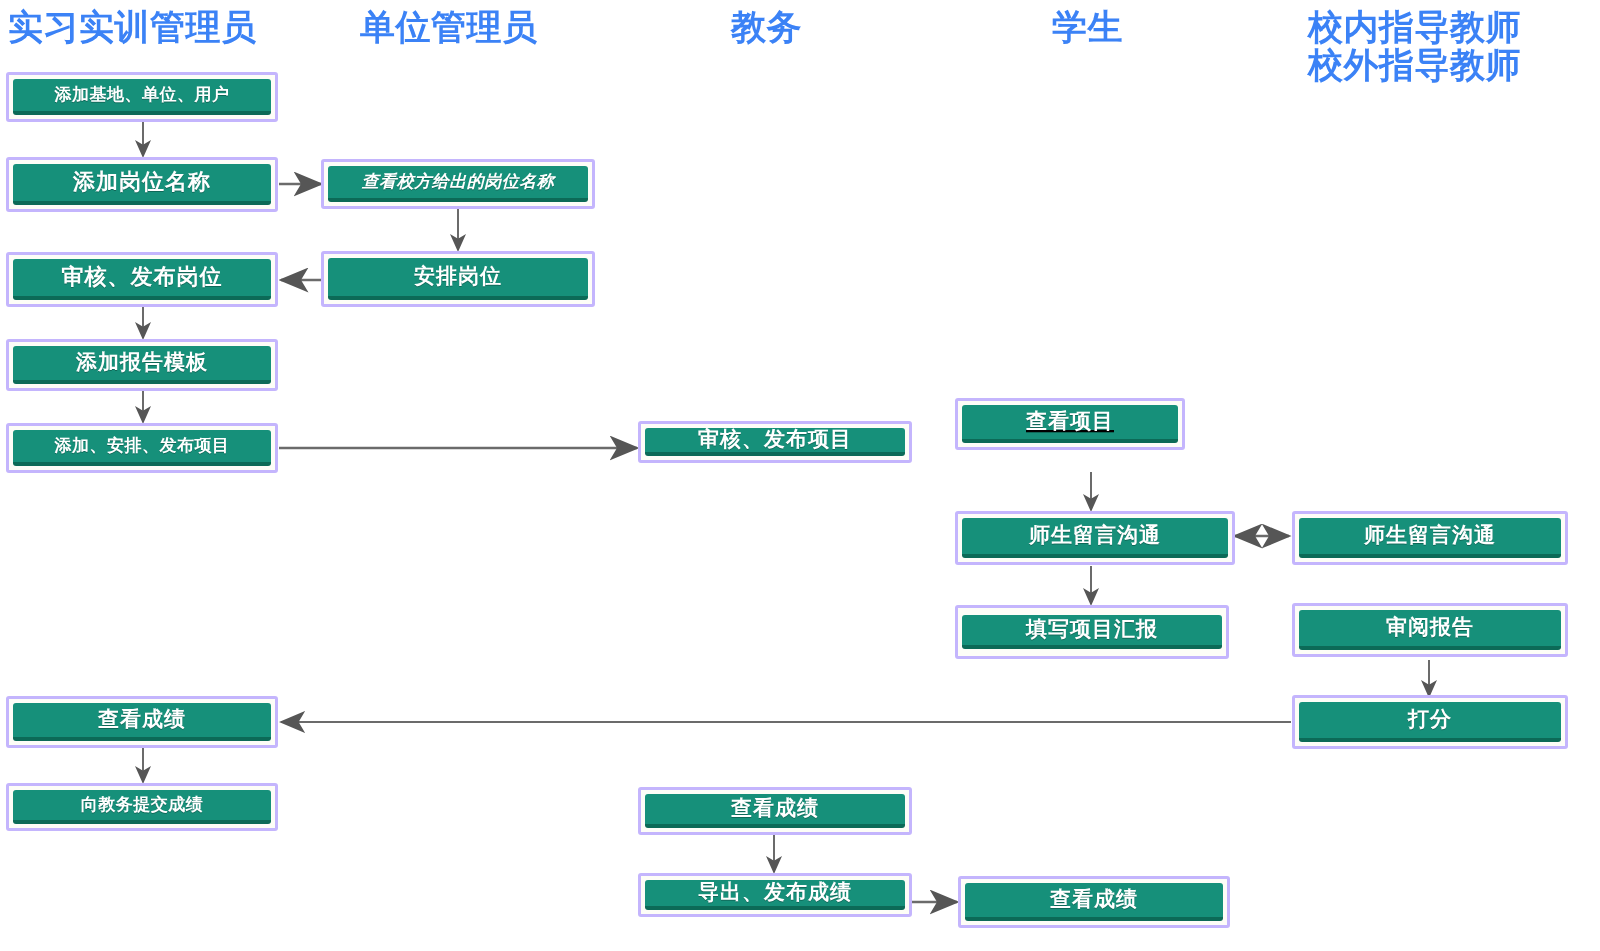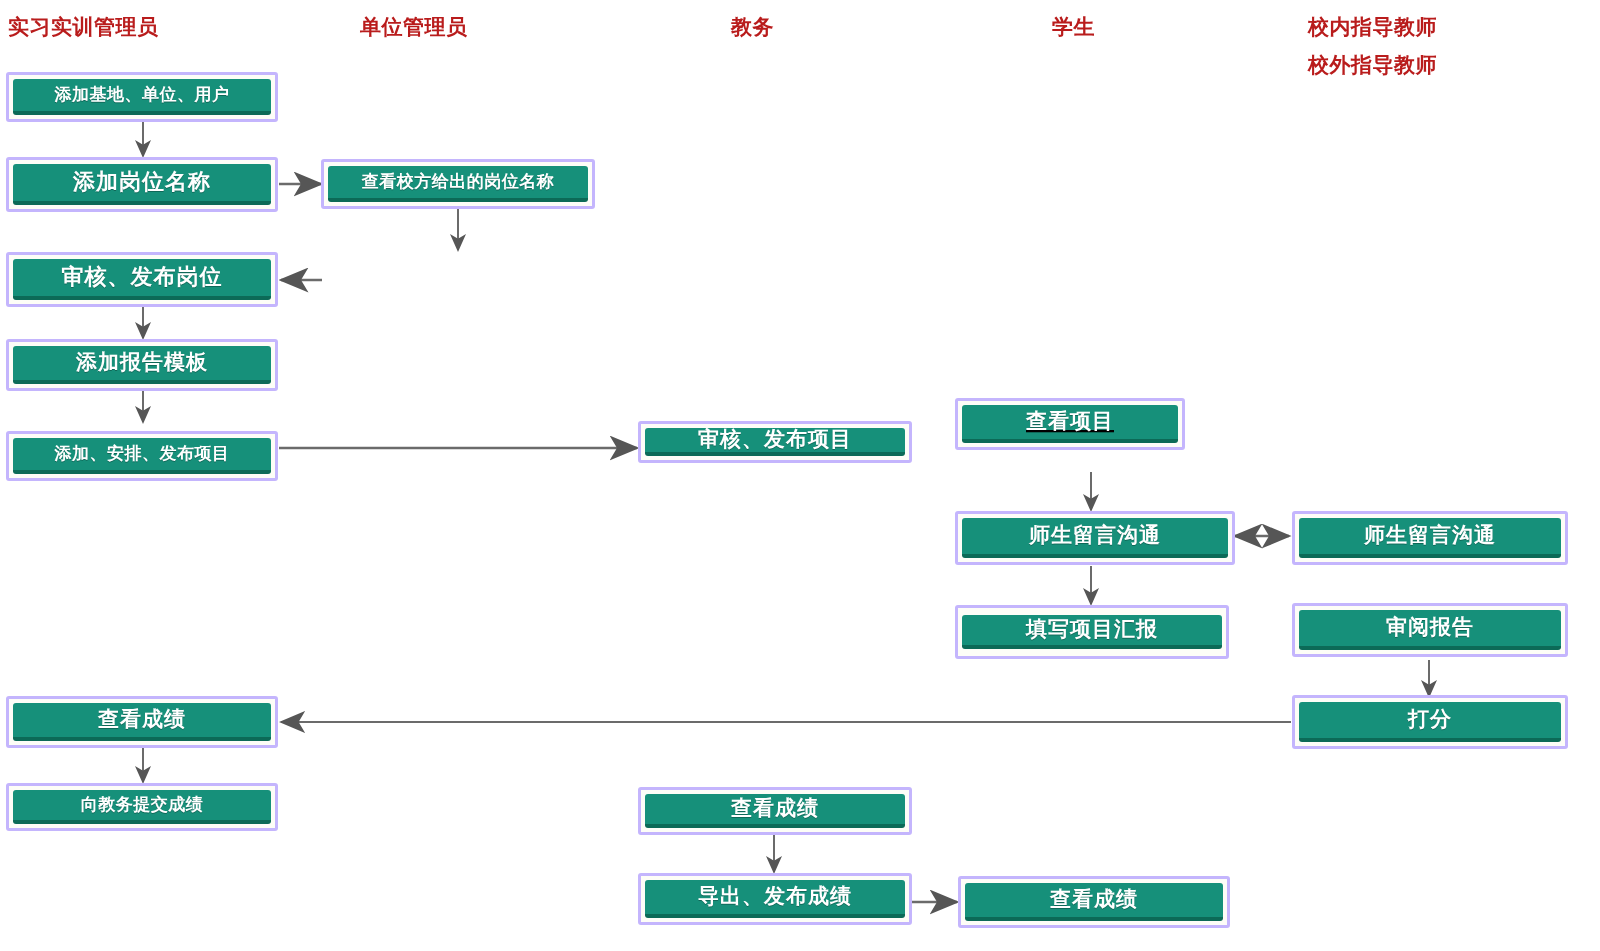--- a/index.html
+++ b/index.html
@@ -17,23 +17,23 @@
     height: 951px;
     background: #ffffff;
     overflow: hidden;
   }
 
   
   .col-header {
     position: absolute;
     font-family: "DejaVu Sans", "Liberation Sans", sans-serif;
     font-weight: bold;
-    font-size: 21px;
+    font-size: 35px;
     line-height: 38px;
-    color: #b91c1c;
+    color: #3b82f6;
     white-space: pre-line;
     letter-spacing: 0.5px;
   }
 
   
   .node {
     position: absolute;
     box-sizing: border-box;
     background: #fdfdf7;
     border: 3px solid #c4b5fd;
@@ -135,34 +135,37 @@
   </svg>
 
   <div class="node fs-sm" style="left:6px;  top:72px;  width:272px; height:50px;">
     <div class="fill">添加基地、单位、用户</div>
   </div>
 
   <div class="node fs-lg" style="left:6px;  top:157px; width:272px; height:55px;">
     <div class="fill">添加岗位名称</div>
   </div>
 
-  <div class="node fs-sm" style="left:321px; top:159px; width:274px; height:50px;">
+  <div class="node fs-sm" style="left:321px; top:159px; width:274px; height:50px;font-style:italic;">
     <div class="fill">查看校方给出的岗位名称</div>
   </div>
 
+  <div class="node fs-md" style="left:321px; top:251px; width:274px; height:56px;">
+    <div class="fill">安排岗位</div>
+  </div>
 
   <div class="node fs-lg" style="left:6px;  top:252px; width:272px; height:55px;">
     <div class="fill">审核、发布岗位</div>
   </div>
 
   <div class="node fs-md" style="left:6px;  top:339px; width:272px; height:52px;">
     <div class="fill">添加报告模板</div>
   </div>
 
-  <div class="node fs-sm" style="left:6px;  top:423px; width:272px; height:50px;margin-top:8px;">
+  <div class="node fs-sm" style="left:6px;  top:423px; width:272px; height:50px;">
     <div class="fill">添加、安排、发布项目</div>
   </div>
 
   <div class="node fs-md" style="left:638px; top:421px; width:274px; height:42px;">
     <div class="fill">审核、发布项目</div>
   </div>
 
   <div class="node fs-md" style="left:955px; top:398px; width:230px; height:52px;text-decoration:underline;">
     <div class="fill">查看项目</div>
   </div>
@@ -192,21 +195,21 @@
   </div>
 
   <div class="node fs-sm" style="left:6px;  top:783px; width:272px; height:48px;">
     <div class="fill">向教务提交成绩</div>
   </div>
 
   <div class="node fs-md" style="left:638px; top:787px; width:274px; height:48px;">
     <div class="fill">查看成绩</div>
   </div>
 
-  <div class="node fs-md" style="left:638px; top:873px; width:274px; height:52px;">
+  <div class="node fs-md" style="left:638px; top:873px; width:274px; height:44px;">
     <div class="fill">导出、发布成绩</div>
   </div>
 
   <div class="node fs-md" style="left:958px; top:876px; width:272px; height:52px;">
     <div class="fill">查看成绩</div>
   </div>
 
 </div>
 
 </body></html>

